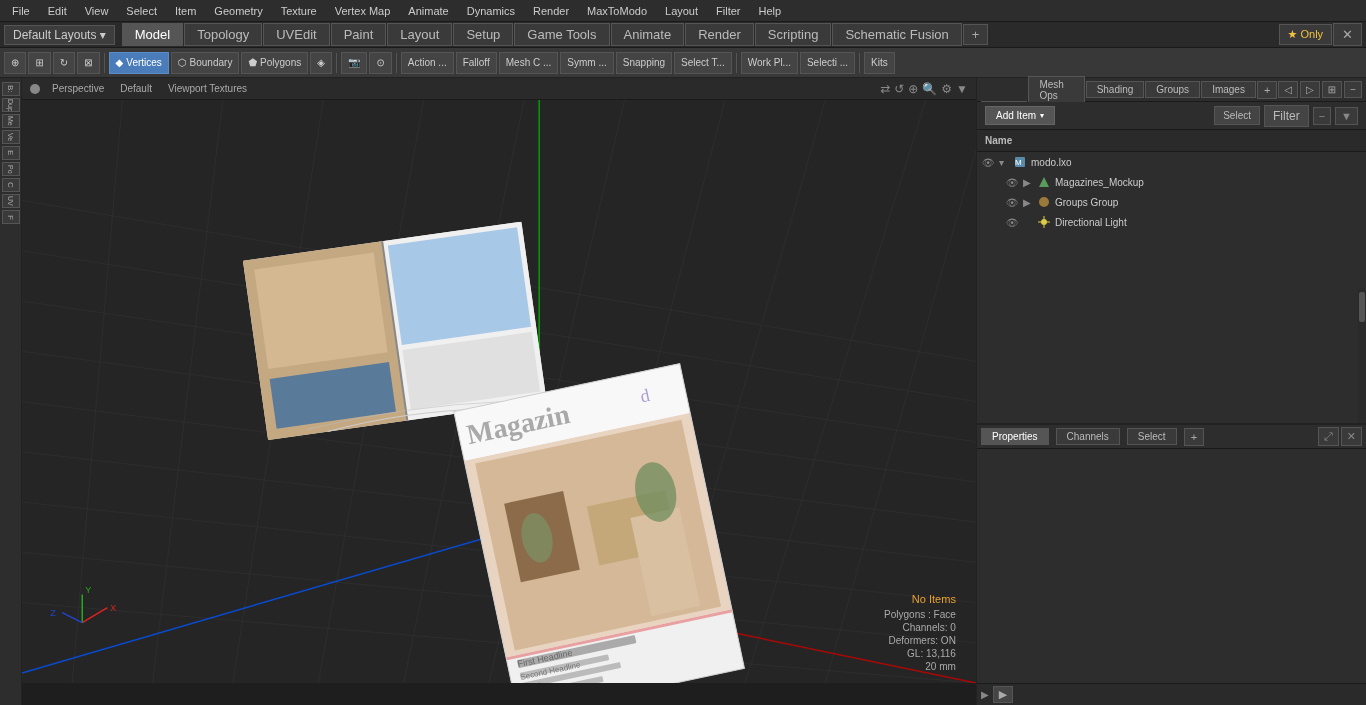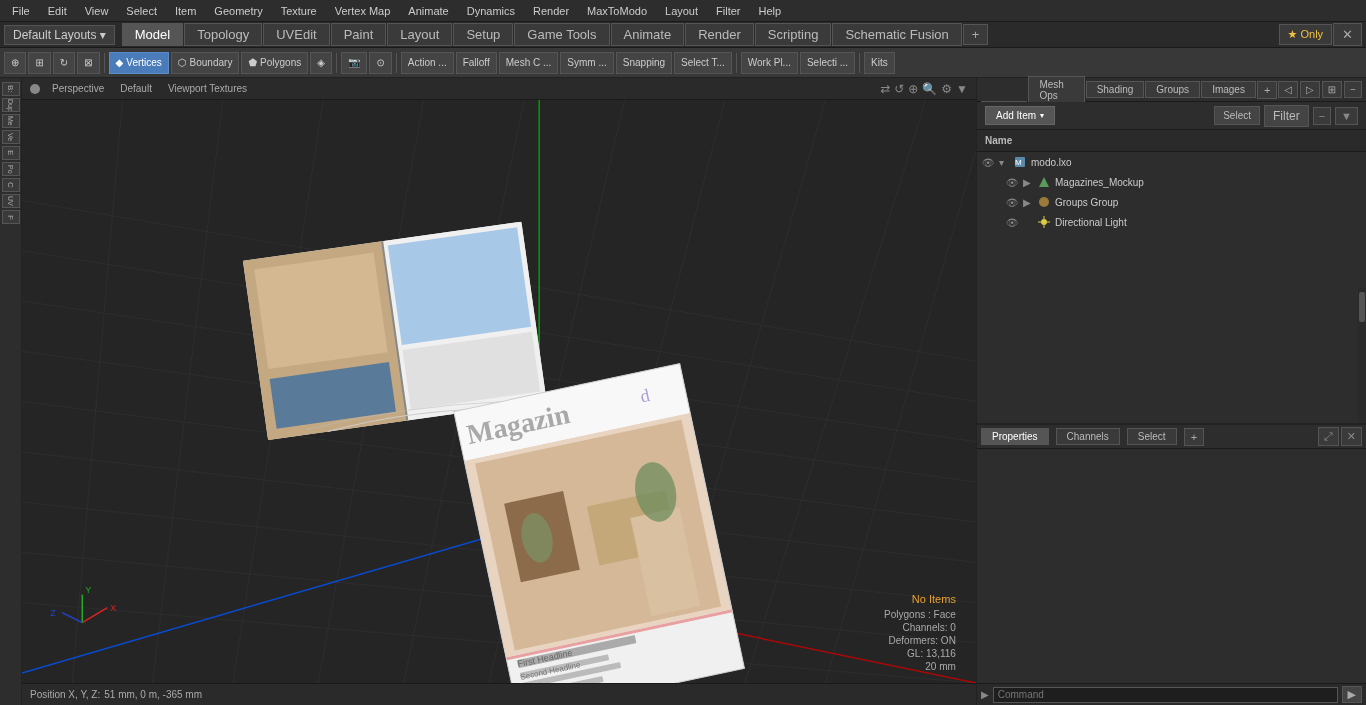--- a/index.html
+++ b/index.html
@@ -332,24 +332,20 @@
           <line x1="0" y1="0" x2="25" y2="-15" stroke="#dd2222" stroke-width="1.5"></line>
           <text x="28" y="-12" font-family="sans-serif" font-size="9" fill="#dd2222">X</text>
           <line x1="0" y1="0" x2="0" y2="-28" stroke="#22aa22" stroke-width="1.5"></line>
           <text x="3" y="-30" font-family="sans-serif" font-size="9" fill="#22aa22">Y</text>
           <line x1="0" y1="0" x2="-20" y2="-10" stroke="#2244cc" stroke-width="1.5"></line>
           <text x="-32" y="-7" font-family="sans-serif" font-size="9" fill="#2244cc">Z</text>
         </g>
       </svg>
     </div>
 
-    <div id="position-bar">
-      <span class="position-text">Position X, Y, Z:</span>
-      <span class="position-text" style="margin-left:4px;">51 mm, 0 m, -365 mm</span>
-    </div>
   </div>
 
   <div id="right-panel">
 
     <div id="right-tabs-top">
       <div class="rtab active">Items</div>
       <div class="rtab">Mesh Ops</div>
       <div class="rtab">Shading</div>
       <div class="rtab">Groups</div>
       <div class="rtab">Images</div>
@@ -451,18 +447,17 @@
         <div class="rbtab-right" style="margin-left:auto;">
           <div class="rbtab-r-btn">⤢</div>
           <div class="rbtab-r-btn">✕</div>
         </div>
       </div>
       <div id="right-bottom-content"></div>
     </div>
 
     <div id="command-bar">
       <div class="cmd-arrow">▶</div>
-      <input class="cmd-input" type="text" placeholder="Command" style="">
       <div class="cmd-go-btn">▶</div>
     </div>
   </div>
 
 </div>
 
 </body></html>

